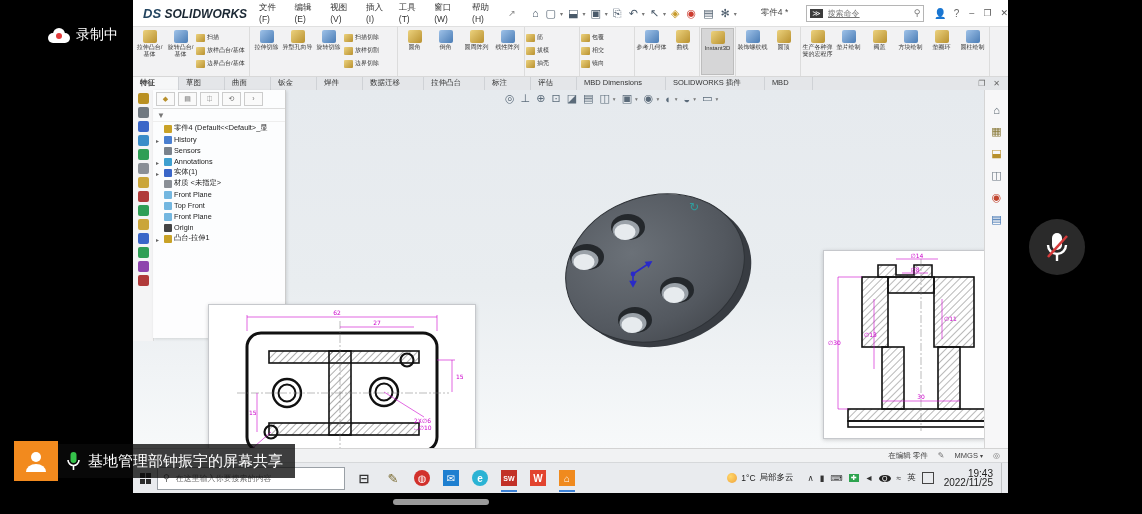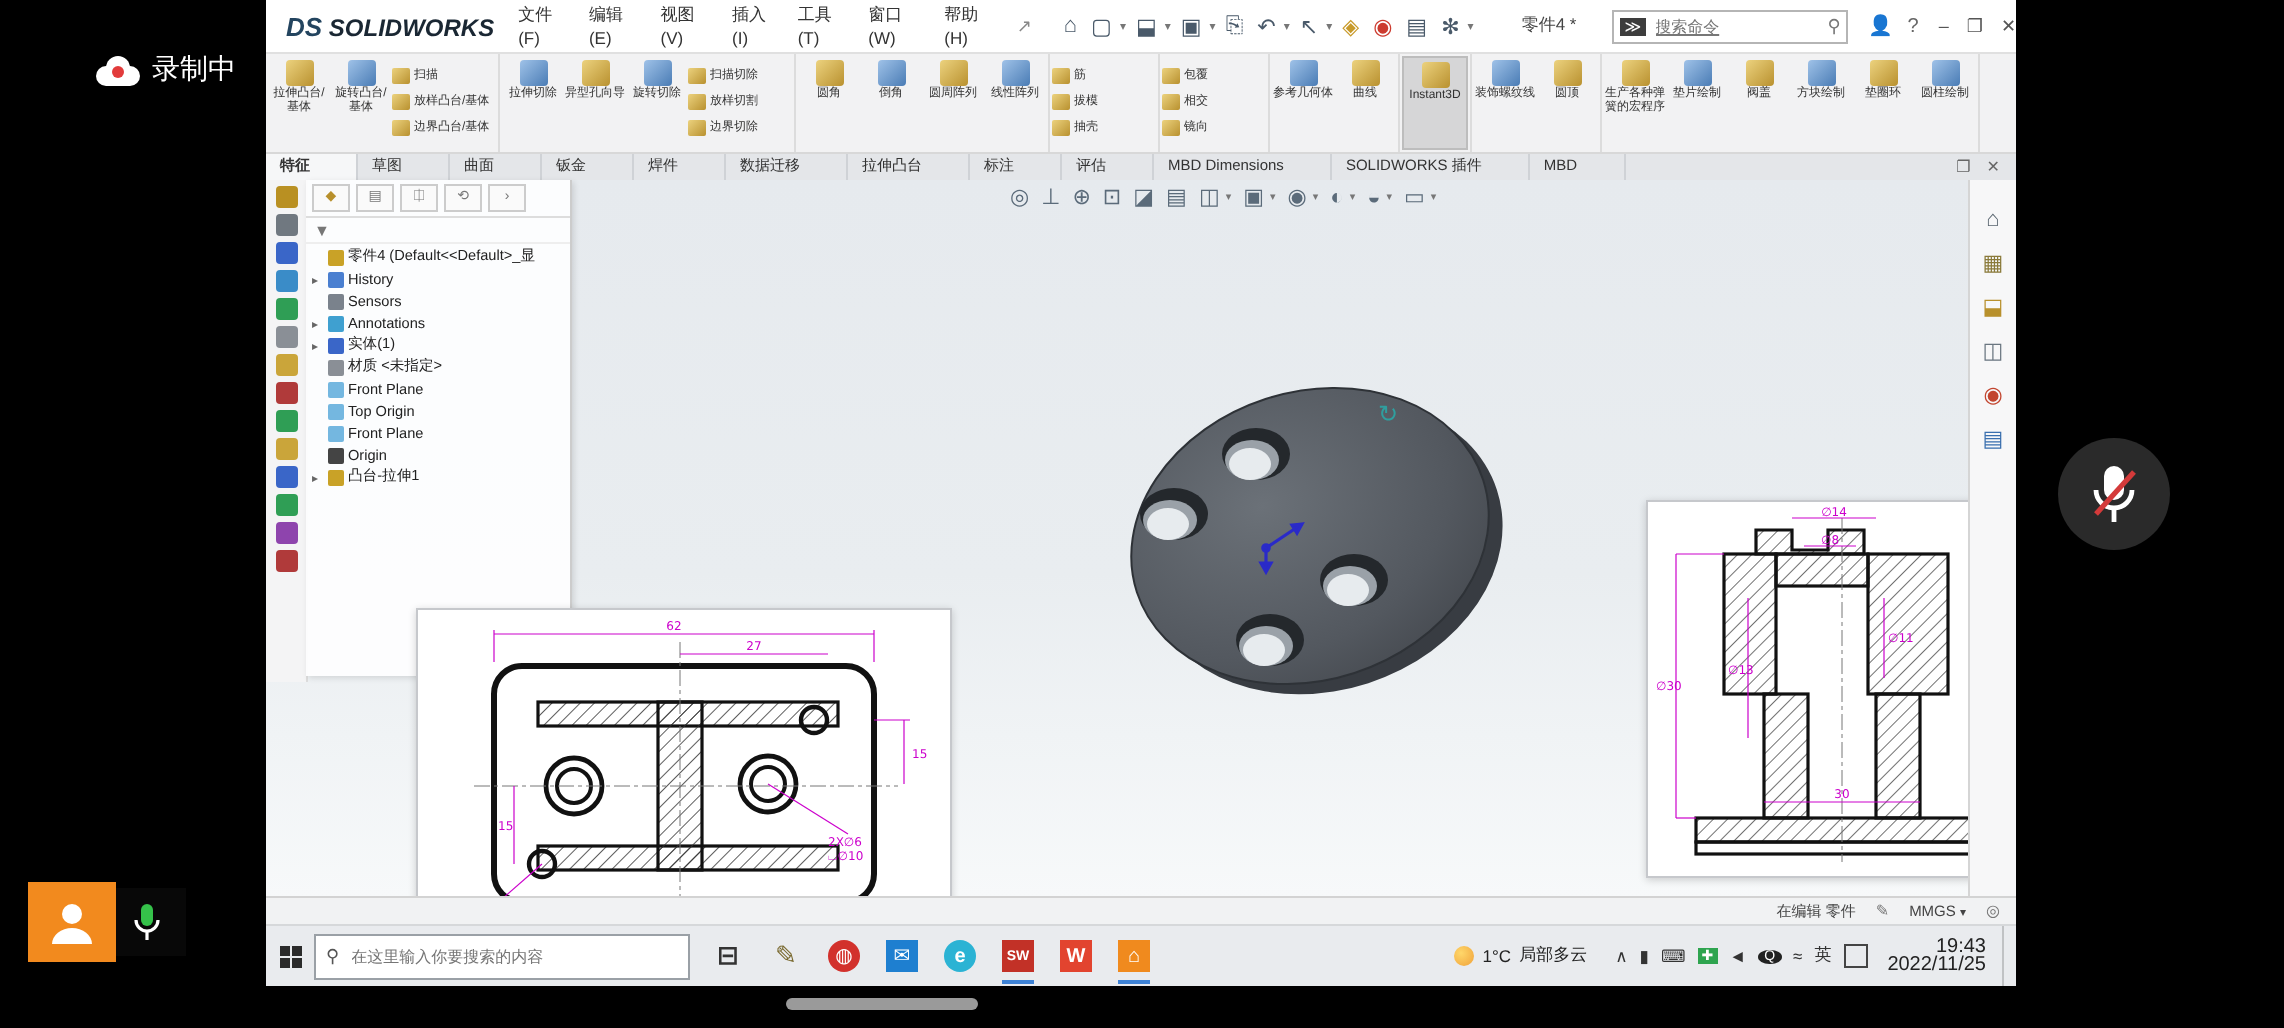--- a/index.html
+++ b/index.html
@@ -486,21 +486,21 @@
               <span class="tlabel">材质 &lt;未指定&gt;</span>
             </div>
             <div class="trow">
               <span class="arr"></span>
               <span class="ticon" style="background: rgb(116, 183, 224);"></span>
               <span class="tlabel">Front Plane</span>
             </div>
             <div class="trow">
               <span class="arr"></span>
               <span class="ticon" style="background: rgb(116, 183, 224);"></span>
-              <span class="tlabel">Top Origin</span>
+              <span class="tlabel">Top Front</span>
             </div>
             <div class="trow">
               <span class="arr"></span>
               <span class="ticon" style="background: rgb(116, 183, 224);"></span>
               <span class="tlabel">Front Plane</span>
             </div>
             <div class="trow">
               <span class="arr"></span>
               <span class="ticon" style="background: rgb(68, 68, 68);"></span>
               <span class="tlabel">Origin</span>
@@ -689,20 +689,21 @@
           <circle cx="13" cy="9" r="5" fill="#fff"></circle>
           <path d="M3 24 a10 8 0 0 1 20 0 z" fill="#fff"></path>
         </svg>
     </div>
     <div id="btext">
       <svg width="15" height="20" viewBox="0 0 15 20">
           <rect x="4.5" y="1" width="6" height="11" rx="3" fill="#35c24a"></rect>
           <path d="M2 9 a5.5 5.5 0 0 0 11 0" stroke="#fff" stroke-width="1.6" fill="none"></path>
           <line x1="7.5" y1="15" x2="7.5" y2="19" stroke="#fff" stroke-width="1.6"></line>
         </svg>
+      <span>基地管理部钟振宇的屏幕共享</span>
     </div>
   </div>
 
 
   <div id="tile2" class="abs">
     <svg width="26" height="32" viewBox="0 0 26 32">
       <rect x="8" y="2" width="10" height="17" rx="5" fill="#fff"></rect>
       <path d="M4 14 a9 9 0 0 0 18 0" stroke="#fff" stroke-width="2.4" fill="none"></path>
       <line x1="13" y1="24" x2="13" y2="30" stroke="#fff" stroke-width="2.4"></line>
       <line x1="4" y1="26" x2="23" y2="5" stroke="#d43a3a" stroke-width="2.6"></line>

